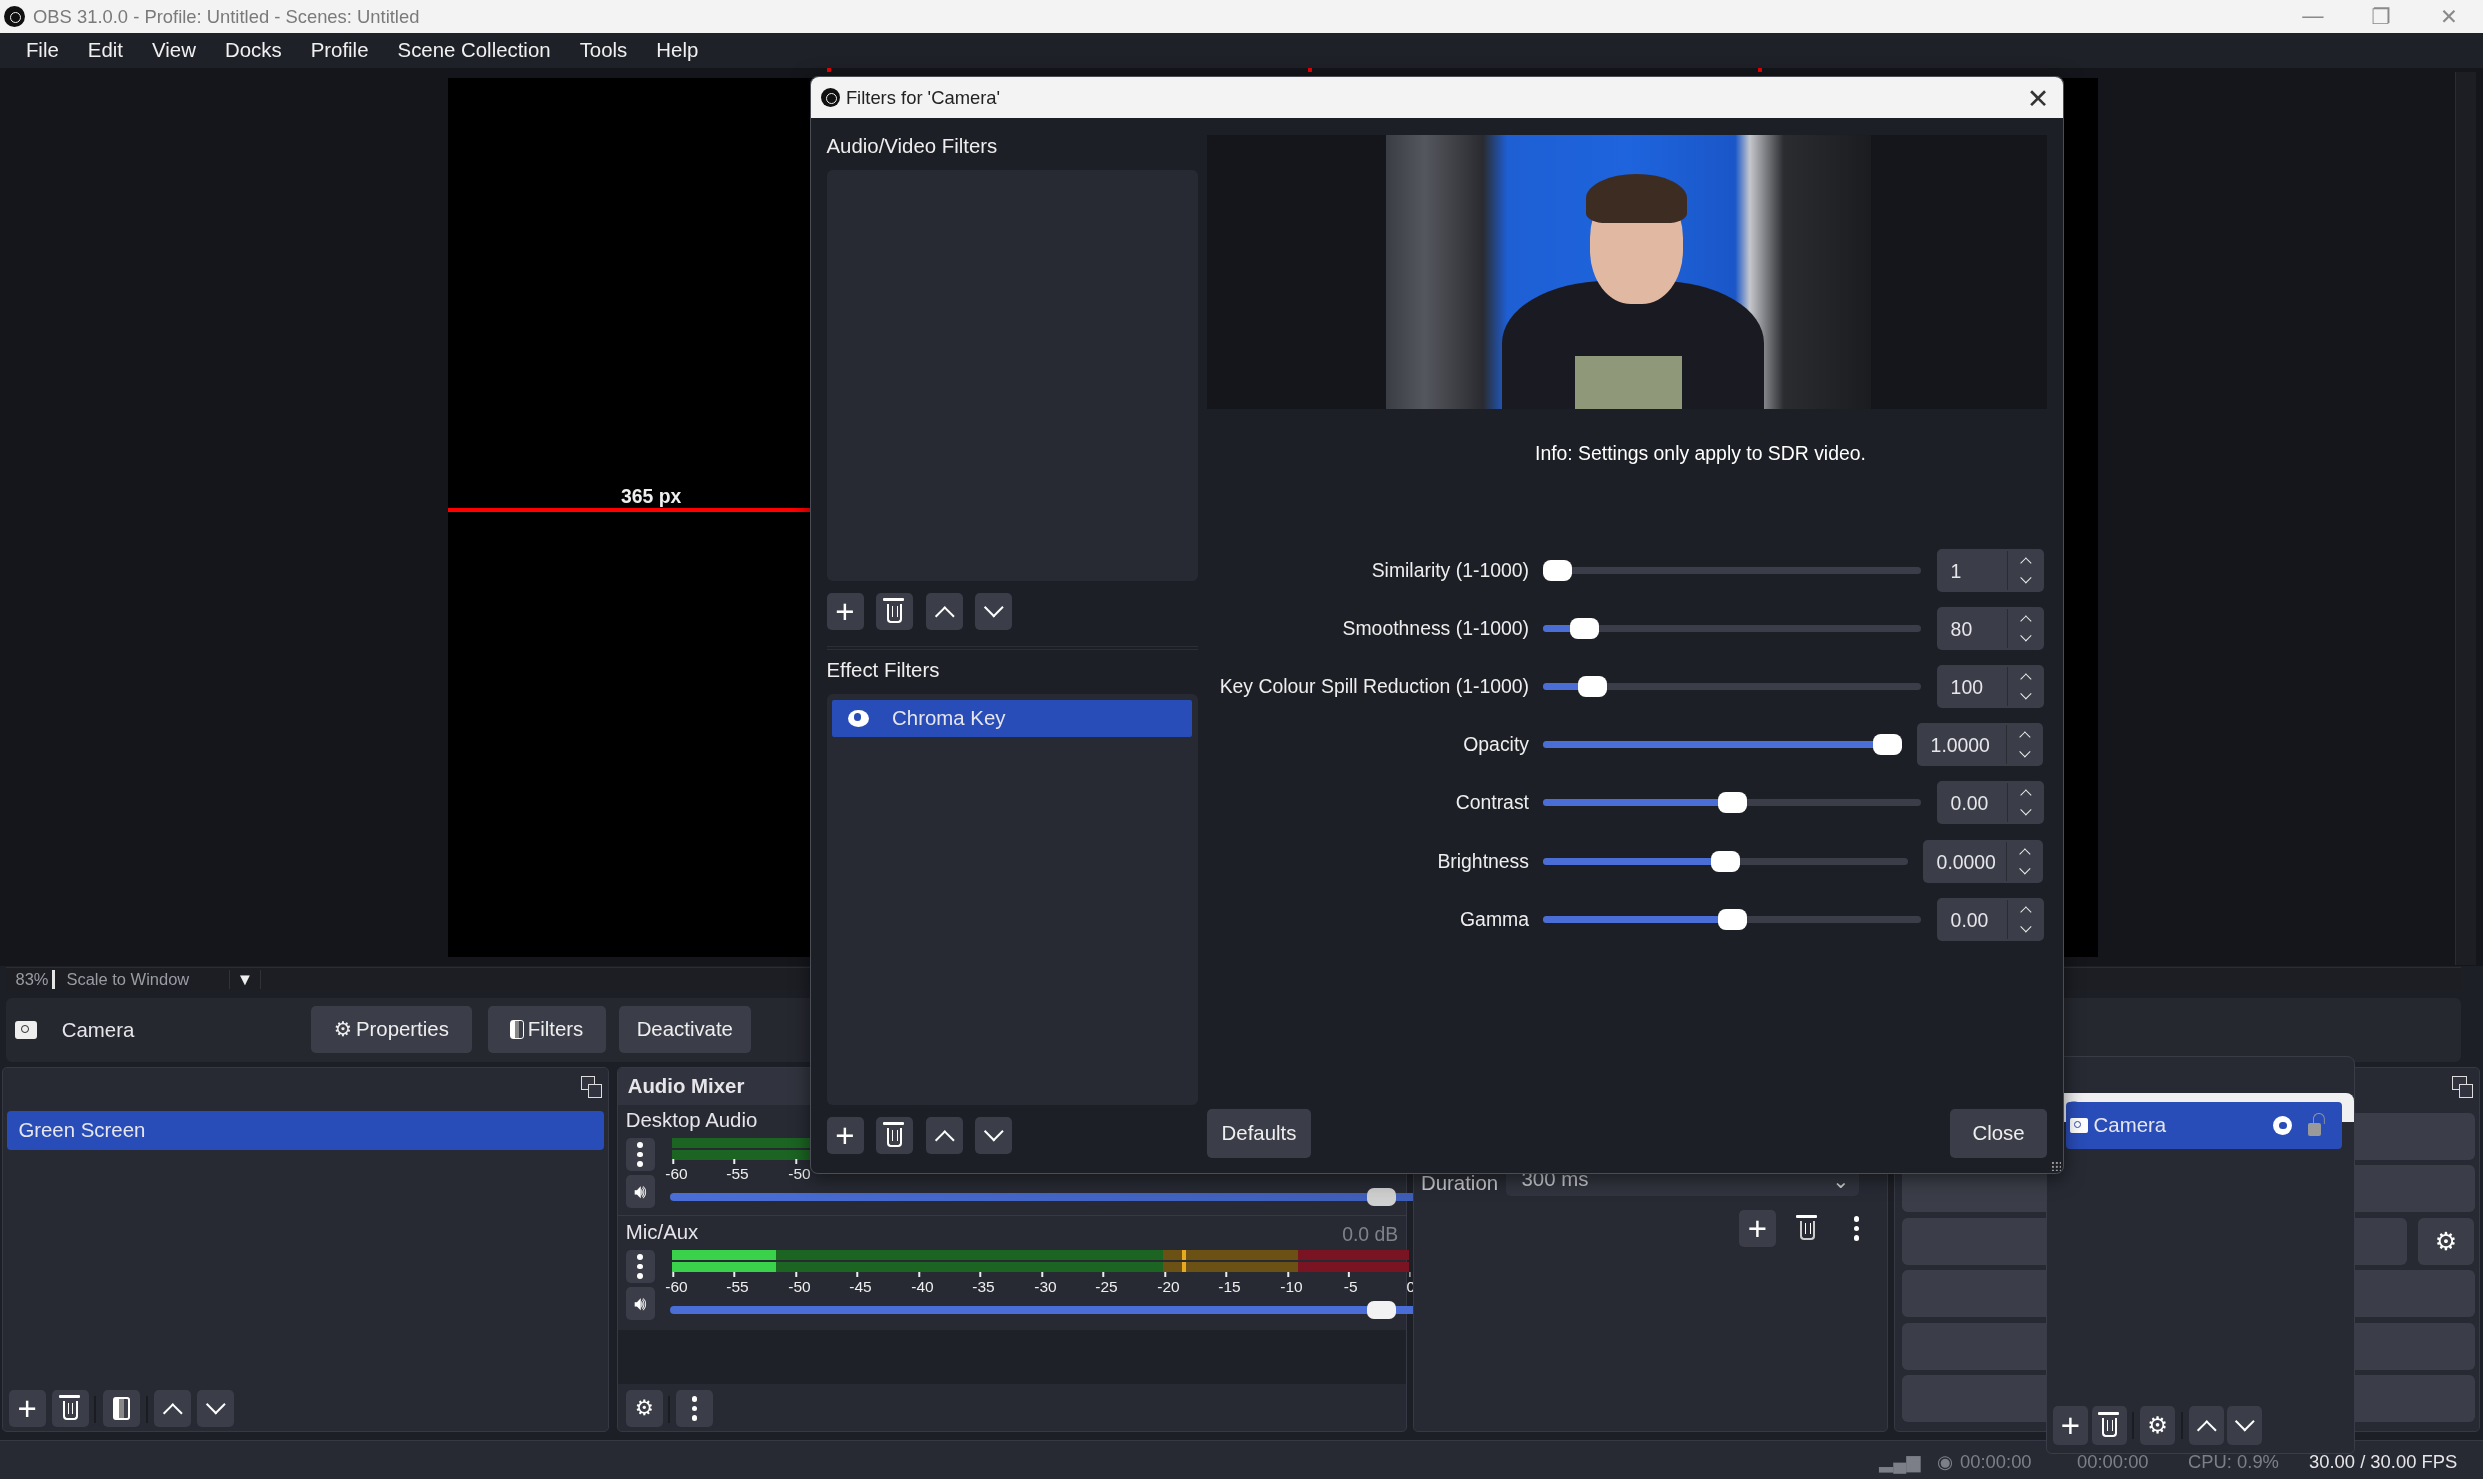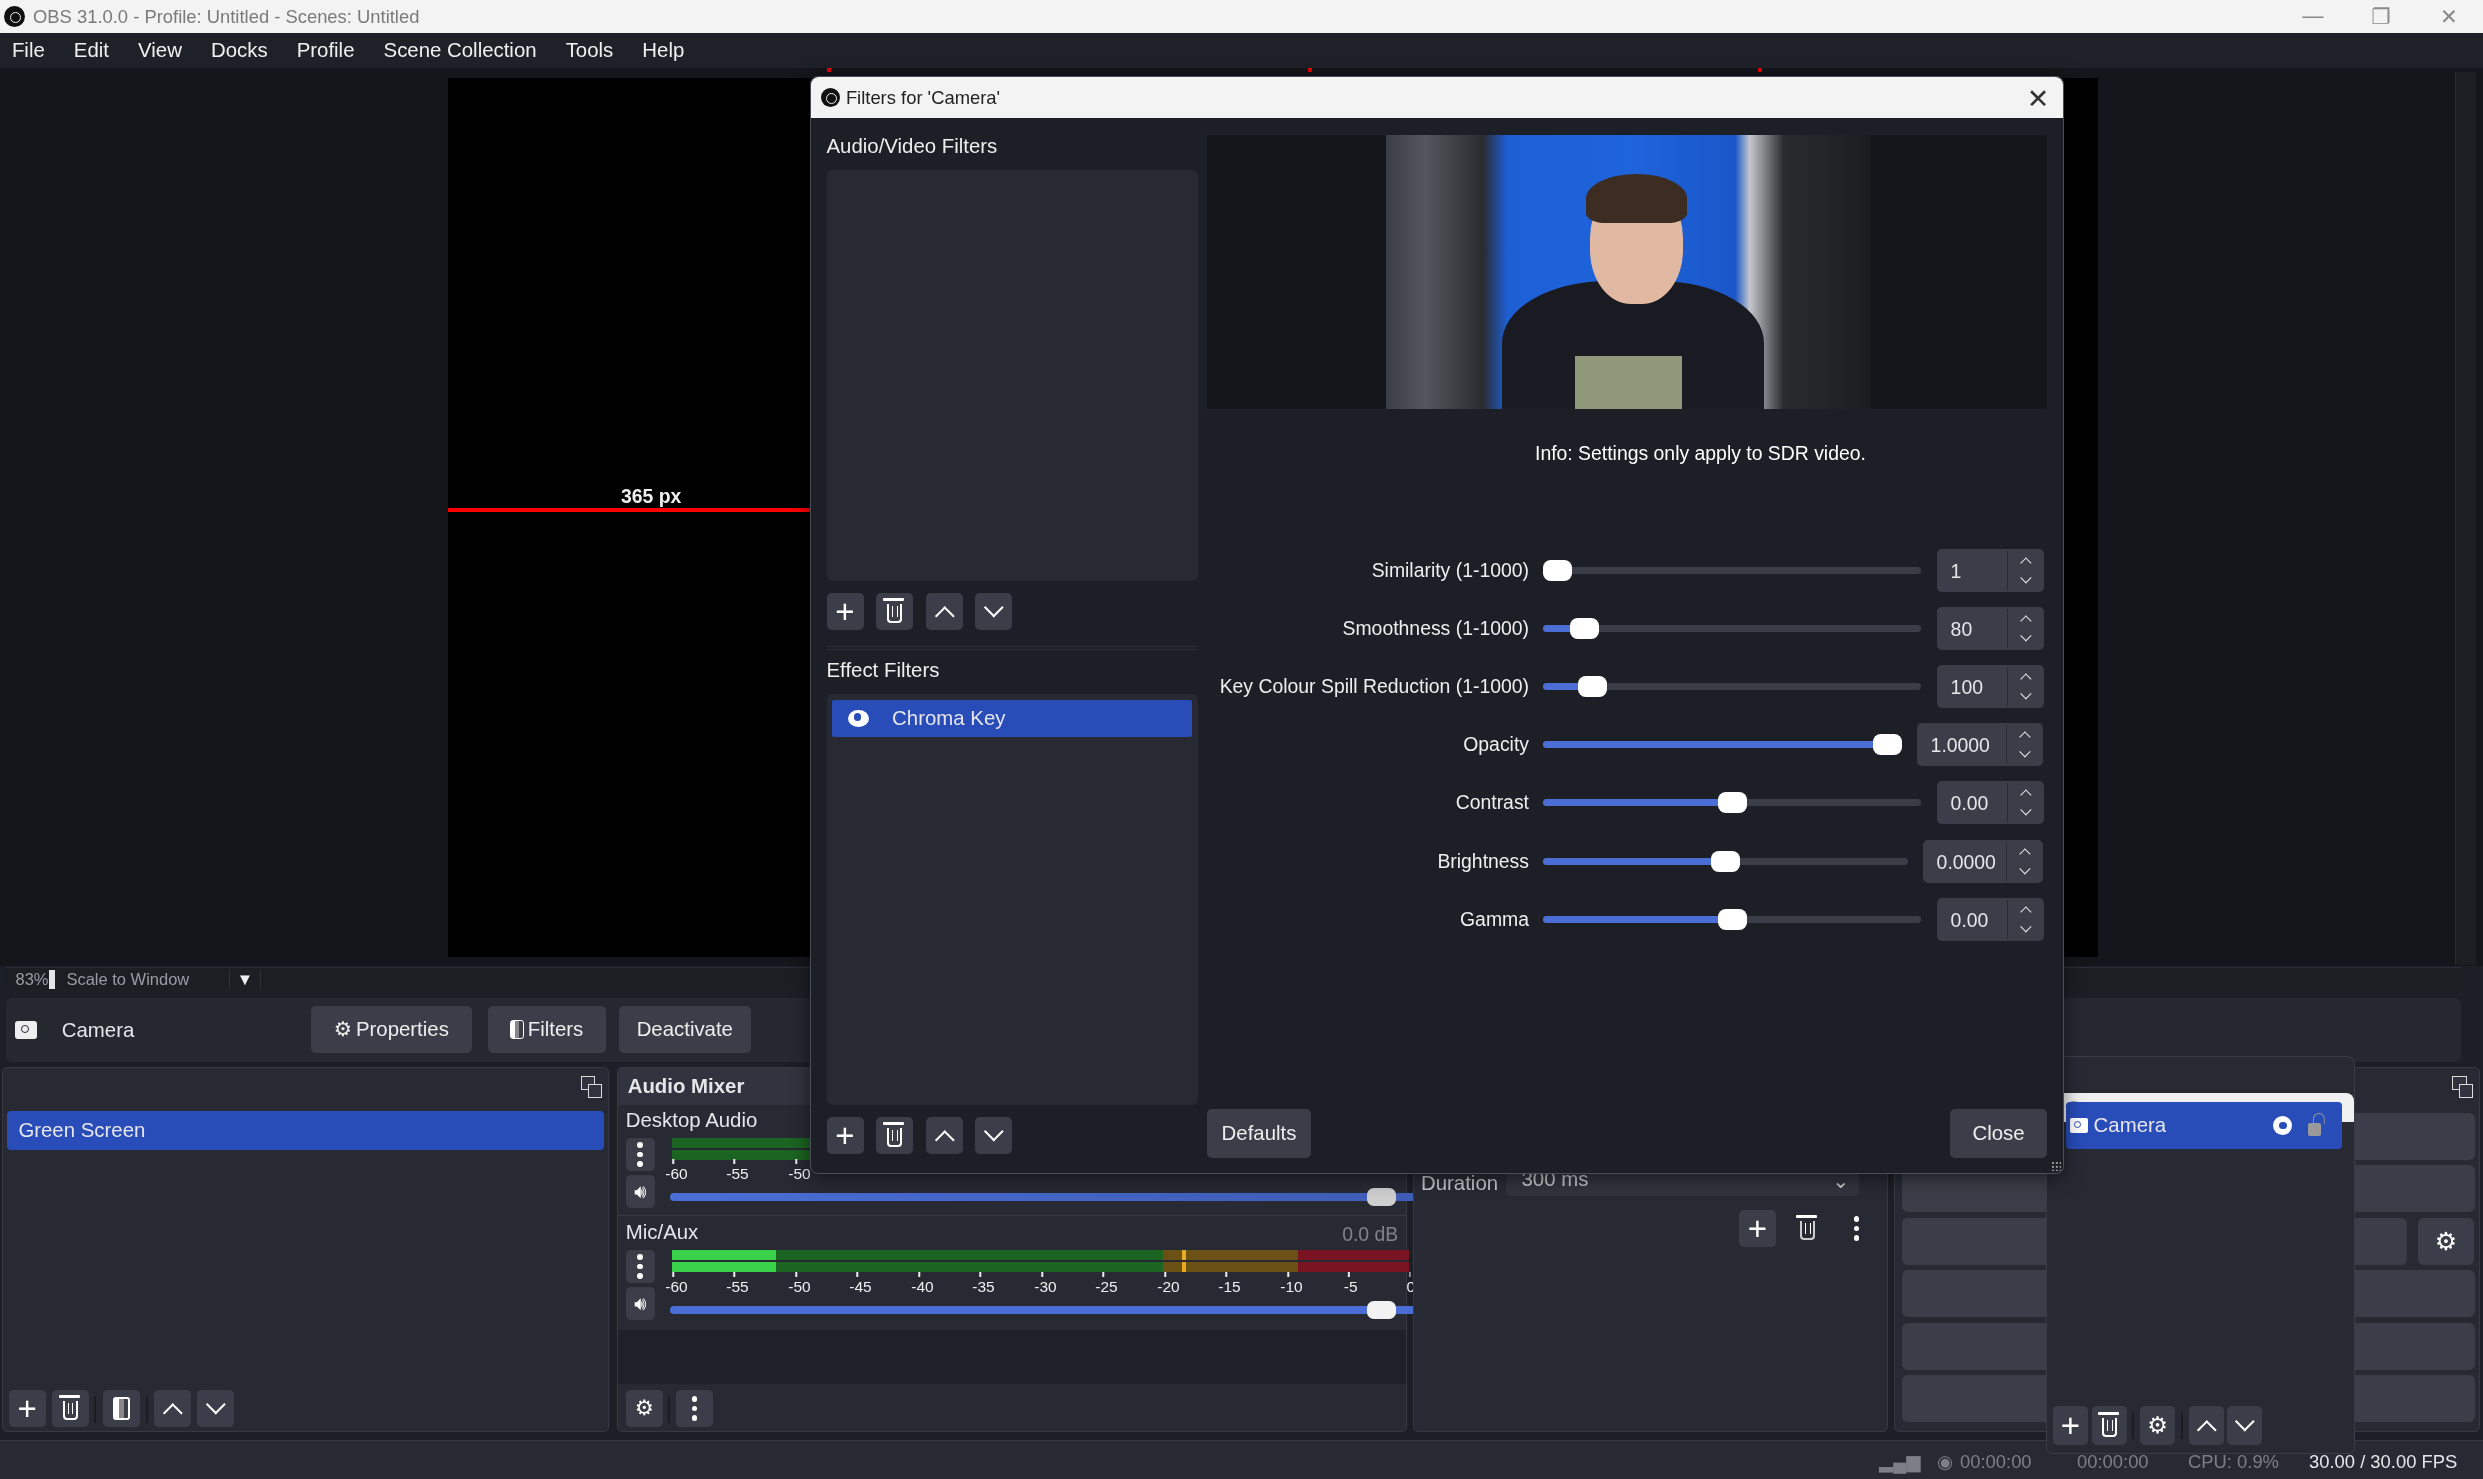--- a/index.html
+++ b/index.html
@@ -8,34 +8,34 @@
 
   
   .titlebar { position: absolute; left: 0; top: 0; width: 2483px; height: 33px; background: #f3f3f3; display: flex; align-items: center; }
   .titlebar .logo { width: 21.3px; height: 21.3px; border-radius: 50%; background: #111; margin-left: 3.9px; position: relative; }
   .titlebar .logo::after { content: ""; position: absolute; left: 5.8px; top: 5.8px; width: 9.7px; height: 9.7px; border-radius: 50%; border: 1.9px solid #f3f3f3; }
   .titlebar .title { color: #7a7a7a; font-size: 18.4px; margin-left: 7.8px; }
   .win-ctrls { position: absolute; right: 0; top: 0; display: flex; height: 33px; }
   .win-ctrls span { width: 68px; height: 33px; display: flex; align-items: center; justify-content: center; color: #8a8a8a; font-size: 21.3px; }
 
   
-  .menubar { position: absolute; left: 0; top: 33px; width: 2483px; height: 35px; background: #1f2128; display: flex; align-items: center; padding-left: 8px; }
+  .menubar { position: absolute; left: 0; top: 33px; width: 2483px; height: 35px; background: #1f2128; display: flex; align-items: center; padding-left: 22px; }
   .menubar span { color: #f0f0f0; font-size: 20.4px; margin-right: 21.3px; padding: 0 3.9px; }
 
   
   .preview-bg { position: absolute; left: 0; top: 68px; width: 2483px; height: 898px; background: #14161b; }
   .canvas { position: absolute; left: 448px; top: 78px; width: 1650px; height: 879px; background: #000; }
   .guide-line { position: absolute; left: 448px; top: 508px; width: 1261px; height: 3.9px; background: #f00; }
   .guide-label { position: absolute; left: 621px; top: 485px; color: #eee; font-weight: bold; font-size: 19.4px; }
   .top-marks span { position: absolute; top: 68px; width: 3.9px; height: 3.9px; background: #e00; }
   .right-scroll { position: absolute; left: 2455px; top: 72px; width: 21.3px; height: 893px; background: #1c1e24; border-left: 1px solid #2a2d35; }
 
   
   .scalebar { position: absolute; left: 5.8px; top: 967px; width: 2455px; height: 23px; background: #1c1e24; border-top: 1px solid #2a2d35; display: flex; align-items: center; font-size: 16.5px; color: #9a9ca3; }
-  .scalebar .zoom { width: 49px; padding-left: 9.7px; border-right: 6px solid #e5e5e5; }
+  .scalebar .zoom { width: 49px; padding-left: 9.7px; border-right: 3px solid #e5e5e5; }
   .scalebar .mode { width: 175px; padding-left: 11.6px; border-right: 1px solid #2f3239; }
   .scalebar .dd { width: 31px; text-align: center; color: #eee; border-right: 1px solid #2f3239; }
 
   
   .contextbar { position: absolute; left: 5.8px; top: 998px; width: 2455px; height: 64px; background: #262830; border-radius: 5.8px; display: flex; align-items: center; }
   .contextbar .cam-icon { margin-left: 9.7px; width: 21.3px; height: 17.5px; background: #eee; border-radius: 2.9px; position: relative; }
   .contextbar .cam-icon::after { content: ""; position: absolute; left: 5.8px; top: 3.9px; width: 5.8px; height: 5.8px; border-radius: 50%; border: 1.9px solid #262830; }
   .contextbar .cam-name { margin-left: 25px; font-size: 20.4px; }
   .ctx-btn { position: absolute; top: 7.8px; height: 47px; background: #3b3e48; border-radius: 4.9px; display: flex; align-items: center; justify-content: center; font-size: 20.4px; color: #eee; }
 

